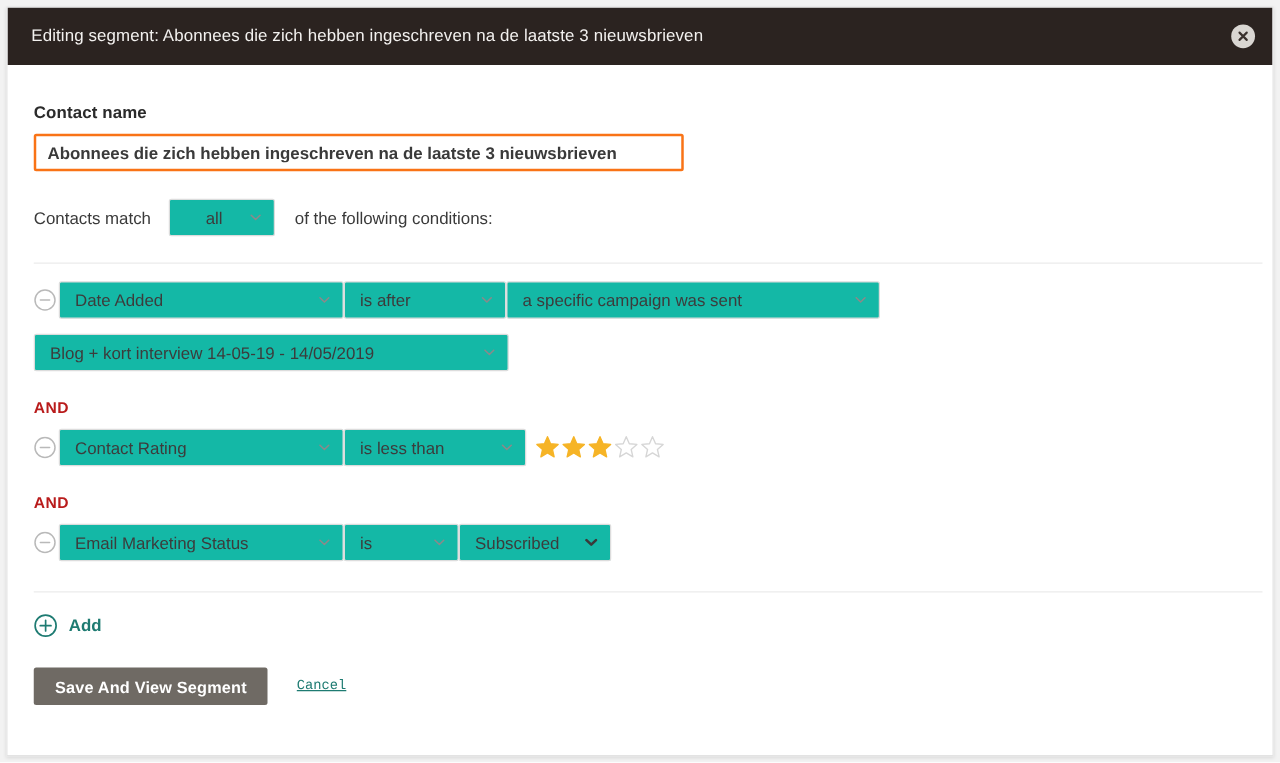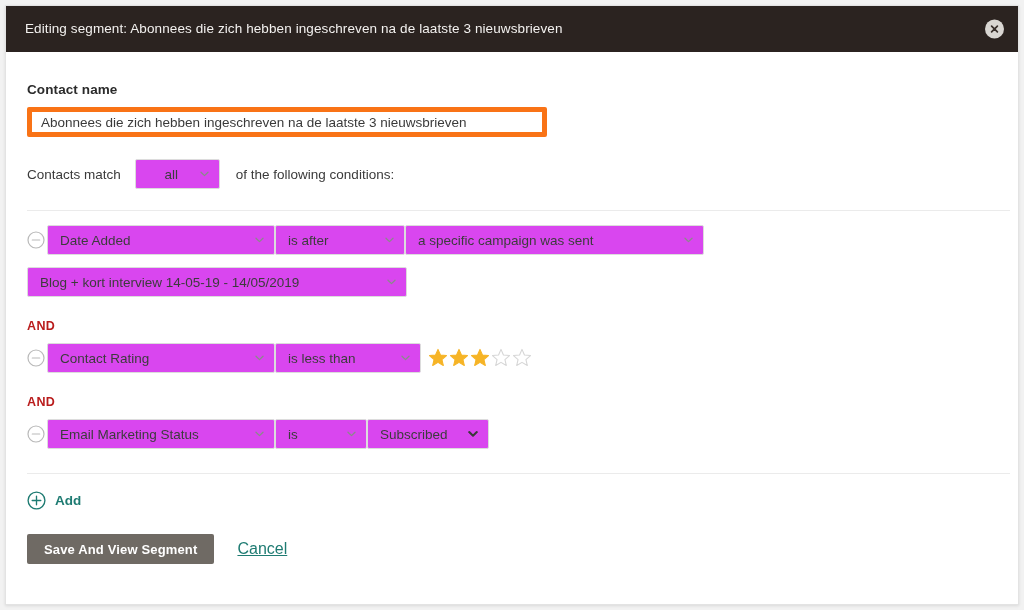--- a/index.html
+++ b/index.html
@@ -65,49 +65,50 @@
   .field-label {
     font-size: 13.5px;
     font-weight: bold;
     color: #2b2b2b;
     margin-bottom: 10px;
     letter-spacing: 0.1px;
   }
   .name-input {
     width: 520px;
     height: 30px;
-    border: 5px solid #f97316;
+    border: 2px solid #f97316;
     border-radius: 2px;
     padding: 0 9px;
     font-size: 13.5px;
     color: #3a3a3a;
     font-family: "Liberation Sans", sans-serif;
     background: #fff;
     outline: none;
+    font-weight: bold;
   }
   .match-row {
     display: flex;
     align-items: center;
     margin-top: 22px;
     margin-bottom: 21px;
   }
   .match-text {
     font-size: 13.5px;
     color: #3a3a3a;
   }
   .match-text.first { margin-right: 14px; }
   .match-text.last  { margin-left: 16px; }
 
   
   .sel {
     position: relative;
     height: 30px;
     border: 1px solid #dcdcdc;
     border-radius: 2px;
-    background: #d946ef;
+    background: #14b8a6;
     display: flex;
     align-items: center;
     font-size: 13.5px;
     color: #3c3c3c;
     cursor: pointer;
     user-select: none;
   }
   .sel > .sel-text {
     padding-left: 12px;
     padding-right: 28px;
@@ -207,24 +208,25 @@
     padding: 0 17px;
     font-size: 13px;
     font-weight: bold;
     font-family: "Liberation Sans", sans-serif;
     border-radius: 2px;
     cursor: pointer;
     letter-spacing: 0.15px;
   }
   .cancel-link {
     color: #1e7b72;
-    font-size: 16px;
+    font-size: 11px;
     text-decoration: underline;
     cursor: pointer;
     font-weight: normal;
+    font-family: Liberation Mono, monospace;
   }
 </style>
 </head>
 <body>
 
 <div class="page">
   <div class="modal">
 
     <div class="modal-header">
       <div class="modal-title">Editing segment: Abonnees die zich hebben ingeschreven na de laatste 3 nieuwsbrieven</div>

